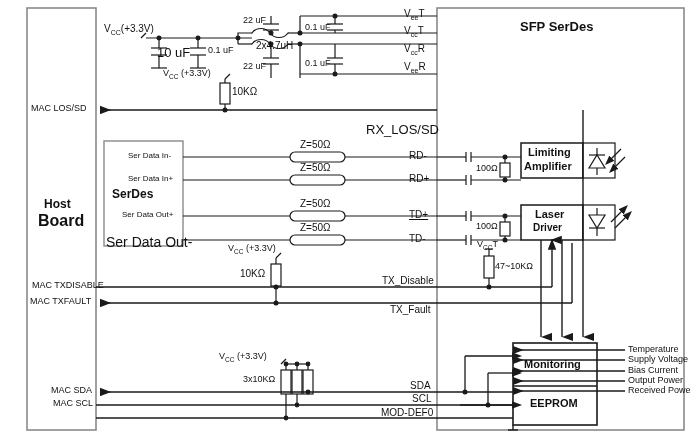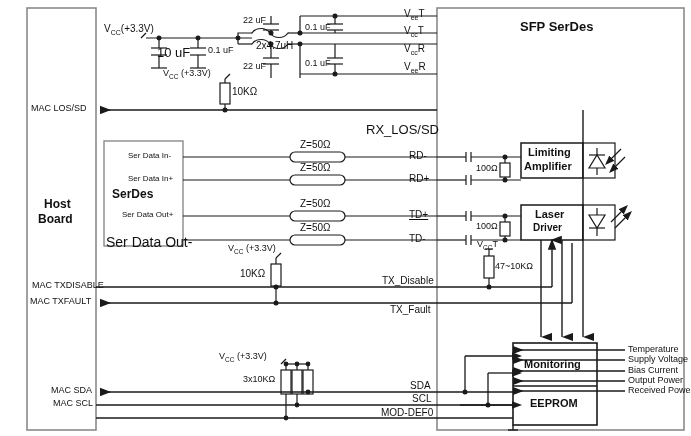--- a/index.html
+++ b/index.html
@@ -280,21 +280,21 @@
       <line x1="513" y1="425" x2="513" y2="430"></line>
       <line x1="508" y1="430" x2="518" y2="430"></line>
     </g>
 
     <g stroke="#1a1a1a" stroke-width="1.3" fill="none">
       <line x1="513" y1="418" x2="513" y2="418"></line>
     </g>
   </svg>
 
   <div class="lbl bold" style="left:44px;top:198px;font-size:12px;">Host</div>
-  <div class="lbl bold" style="left:38px;top:213px;font-size:12px;">Board</div>
+  <div class="lbl bold" style="left:38px;top:213px;font-size:16px;">Board</div>
 
   <div class="lbl bold" style="left:520px;top:20px;font-size:13px;">SFP SerDes</div>
 
   <div class="lbl bold" style="left:112px;top:188px;font-size:12px;">SerDes</div>
 
   <div class="lbl" style="left:104px;top:24px;font-size:10px;">
     <span>V</span><span style="font-size:7px;vertical-align:sub;">CC</span><span>(+3.3V)</span>
   </div>
 
   <div class="lbl" style="left:157px;top:46px;font-size:13px;">10 uF</div>

